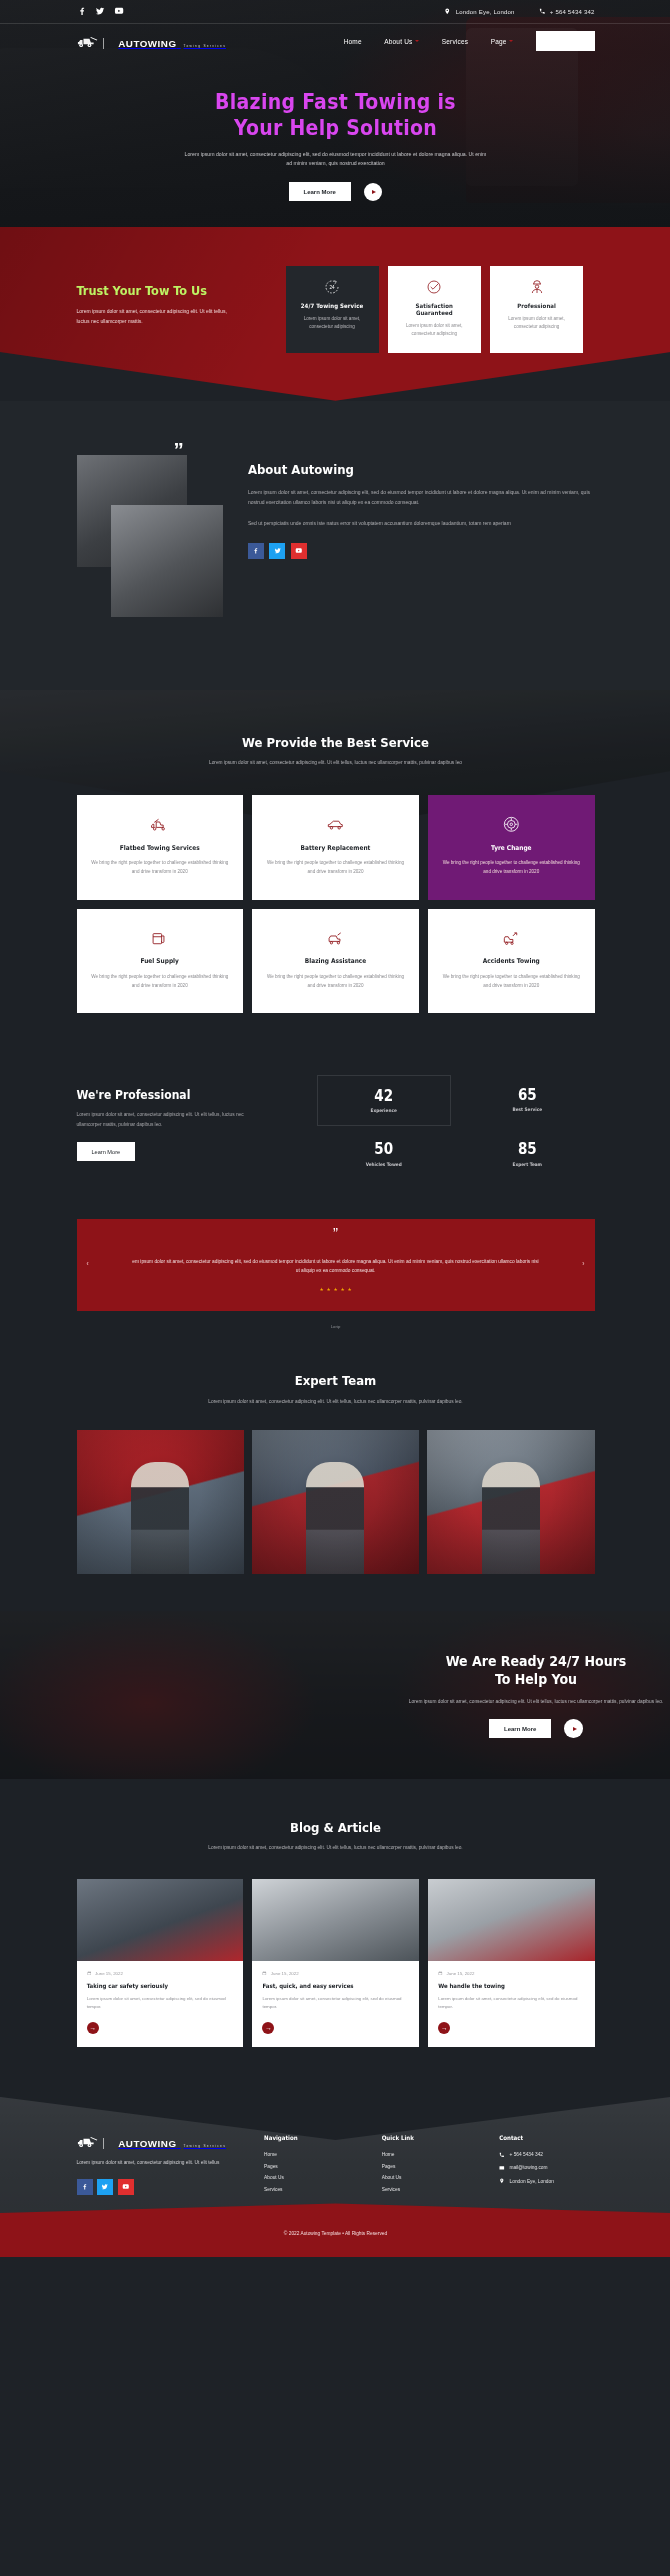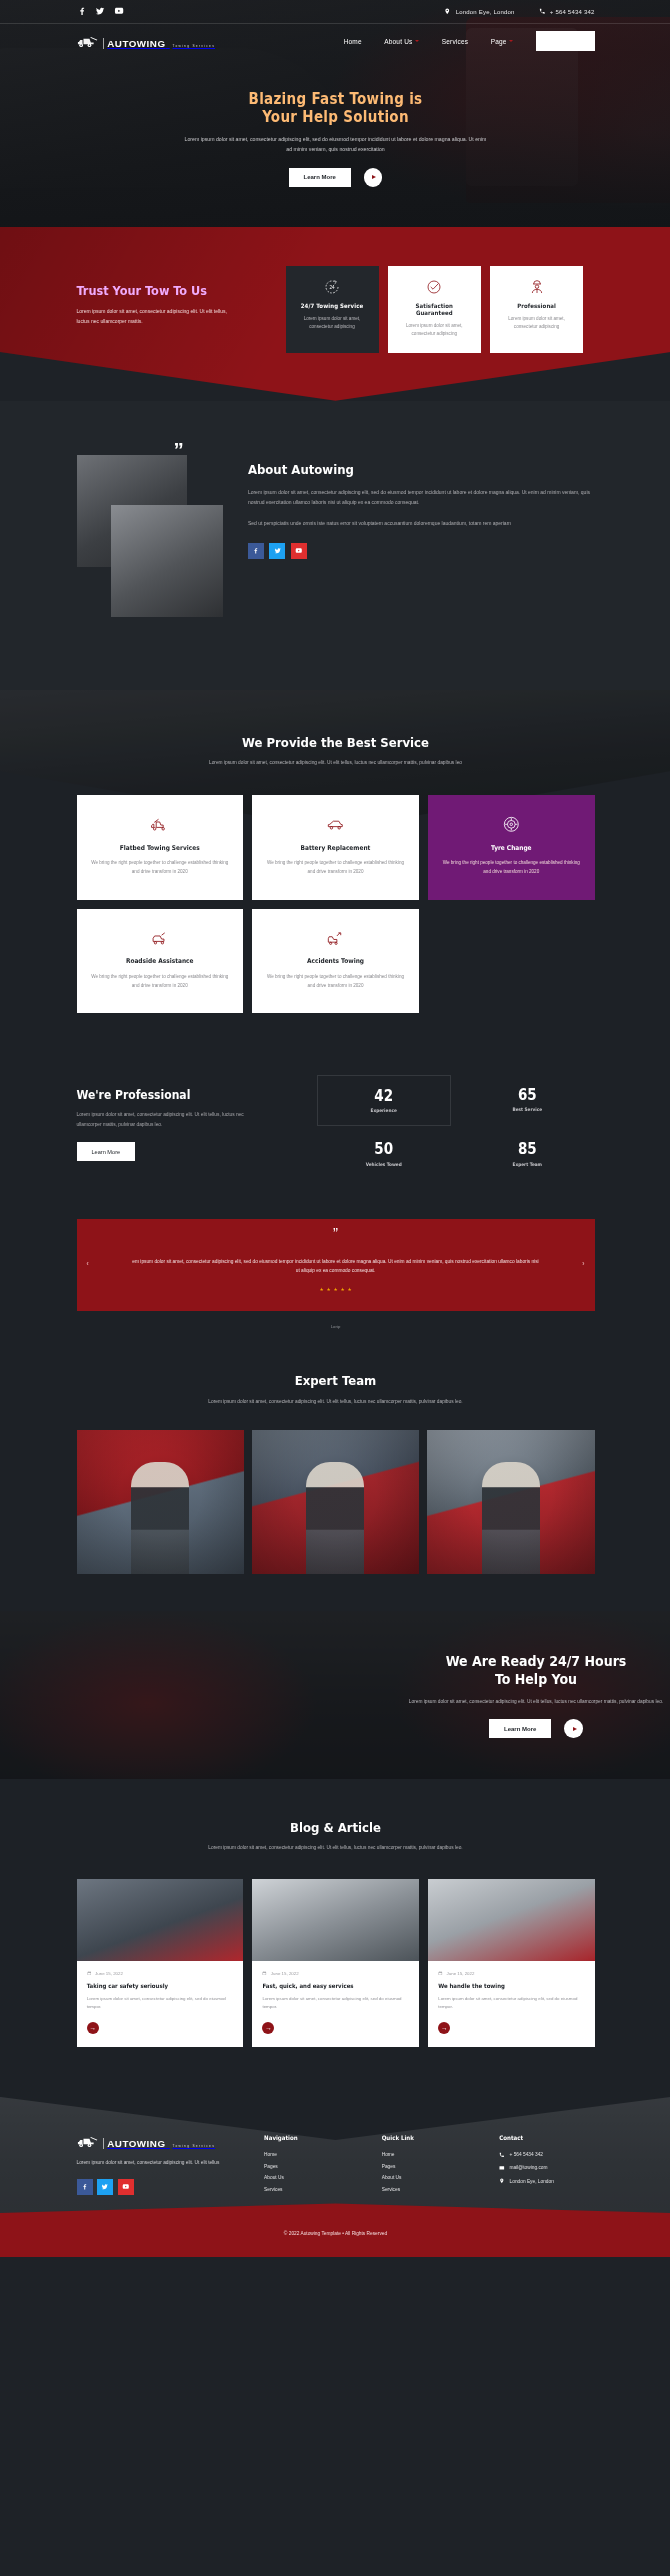--- a/index.html
+++ b/index.html
@@ -42,46 +42,46 @@
   .topright { display:flex; gap:24px; align-items:center; }
   .tr-item { display:flex; align-items:center; gap:4.7px; font-size:6px; color:#e8e8ea; letter-spacing:0.2px; }
   .tr-item svg { width:6.5px; height:6.5px; fill:#fff; }
 
   .nav { position:relative; z-index:5; height:34px; display:flex; align-items:center; }
   .nav .container{ display:flex; align-items:center; justify-content:space-between; }
   .logo { display:flex; align-items:center; gap:2.8px; }
   .logo-mark { width:24px; height:15px; position:relative; }
   .logo-txt { line-height:1; }
   .logo-name { font-size:9.8px; font-weight:bold; letter-spacing:0.5px; color:#fff;
-               border-left:0.9px solid rgba(255,255,255,.6); padding-left:3px; }
+               border-left:0.9px solid rgba(255,255,255,.6); padding-left:14px; }
   .logo-sub { font-size:3.2px; letter-spacing:1.3px; color:#d8d8da; padding-left:2.8px; margin-top:0.9px; }
   .menu { display:flex; align-items:center; gap:22.4px; }
   .menu a { color:#fff; font-size:6.5px; text-decoration:none; display:flex; align-items:center; gap:2.8px; letter-spacing:0.2px; }
   .caret { width:0; height:0; border-left:2.2px solid transparent; border-right:2.2px solid transparent;
            border-top:2.8px solid #a9181d; }
   .btn-contact { background:#fff; color:#1e2227; font-size:6.5px; padding:6.5px 11.2px; text-decoration:none; font-weight:600;}
 
   .hero-inner { position:relative; z-index:5; text-align:center; padding-top:32px; }
-  .hero-title { font-size:15px; line-height:1.22; color:#fdba74; font-weight:bold;
+  .hero-title { font-size:21px; line-height:1.22; color:#d946ef; font-weight:bold;
                 font-family:"DejaVu Sans Condensed","Liberation Sans Narrow","Liberation Sans",sans-serif;
                 letter-spacing:0.3px; }
   .hero-sub { font-size:5.2px; line-height:1.9; color:#c9c9cc; margin:8.4px auto 0; width:307px; }
   .hero-actions { display:flex; align-items:center; justify-content:center; gap:13px; margin-top:13px; }
   .btn-light { background:#fff; color:#1e2227; font-size:6px; padding:6.5px 15px; text-decoration:none; font-weight:600; }
   .play { width:18.6px; height:18.6px; border-radius:50%; background:#fff; display:flex; align-items:center; justify-content:center; }
   .play i { width:0;height:0;border-left:4.7px solid #8e1419;border-top:2.8px solid transparent;border-bottom:2.8px solid transparent; margin-left:1.9px;}
 
   
   .trust { position:relative; background:#8e1318; padding:39px 0 48px;
            clip-path:polygon(0 0,100% 0,100% 72%,50% 100%,0 72%); margin-top:-13px; }
   .trust:before{ content:""; position:absolute; inset:0;
      background:linear-gradient(120deg,rgba(0,0,0,.22),rgba(0,0,0,0) 45%); }
   .trust .container{ display:flex; align-items:flex-start; gap:13px; }
   .trust-left { width:196px; padding-top:17px; }
-  .trust-title { font-size:12.6px; color:#f0abfc; font-weight:bold; line-height:1.2;
+  .trust-title { font-size:12.6px; color:#bef264; font-weight:bold; line-height:1.2;
      font-family:"DejaVu Sans Condensed","Liberation Sans Narrow","Liberation Sans",sans-serif; }
   .trust-text { font-size:5px; line-height:2.0; color:#f0dada; margin-top:7.5px; width:163px; }
   .tcards { display:flex; gap:9.3px; flex:1; }
   .tcard { width:93px; background:#fff; color:#1e2227; padding:12px 8.4px 14px; text-align:center; }
   .tcard.dark { background:#23272c; color:#fff; }
   .tcard-icon { height:17.7px; display:flex; align-items:center; justify-content:center; margin-bottom:6.5px; }
   .tcard-icon svg { width:16px; height:16px; }
   .tcard-title { font-size:6px; font-weight:bold; letter-spacing:0.1px;
      font-family:"DejaVu Sans Condensed","Liberation Sans Narrow","Liberation Sans",sans-serif; }
   .tcard-text { font-size:4.6px; line-height:1.85; color:#8c8c90; margin-top:5.6px; }
@@ -441,31 +441,42 @@
               <circle cx="12" cy="12" r="9"></circle>
                 <circle cx="12" cy="12" r="5"></circle>
                 <circle cx="12" cy="12" r="1.6"></circle>
               <path d="M12 7v-3M12 17v3M7 12H4M17 12h3"></path>
             </svg>
           </div>
           <div class="svc-t">Tyre Change</div>
           <div class="svc-d">We bring the right people together to challenge established thinking and drive transform in 2020</div>
         </div>
 
+        <div class="svc">
+          <div class="svc-ic">
+            <svg viewBox="0 0 24 24" fill="none" stroke="#8e1318" stroke-width="1.1">
+              <rect x="4" y="6" width="11" height="13" rx="1"></rect>
+                <path d="M4 10h11"></path>
+                <path d="M15 9h3v7a1.6 1.6 0 0 1-3.2 0"></path>
+            </svg>
+          </div>
+          <div class="svc-t">Fuel Supply</div>
+          <div class="svc-d">We bring the right people together to challenge established thinking and drive transform in 2020</div>
+        </div>
 
         <div class="svc">
           <div class="svc-ic">
             <svg viewBox="0 0 24 24" fill="none" stroke="#8e1318" stroke-width="1.1">
               <path d="M4 16h14v-3h-3l-2-4H6L4 12v4z"></path>
                 <circle cx="7" cy="17.8" r="1.5"></circle>
                 <circle cx="16" cy="17.8" r="1.5"></circle>
               <path d="M15 8l4-3"></path>
             </svg>
           </div>
-          <div class="svc-t">Roadside Assistance</div>
+          <div class="svc-t">Blazing Assistance</div>
           <div class="svc-d">We bring the right people together to challenge established thinking and drive transform in 2020</div>
         </div>
 
         <div class="svc">
           <div class="svc-ic">
             <svg viewBox="0 0 24 24" fill="none" stroke="#8e1318" stroke-width="1.1">
               <path d="M3 17h11v-3.5H10L8 10H4l-1 2.5V17z"></path>
                 <circle cx="6" cy="18.5" r="1.4"></circle>
                 <circle cx="13" cy="18.5" r="1.4"></circle>
               <path d="M14 9l4-4M16 5h3v3"></path>

